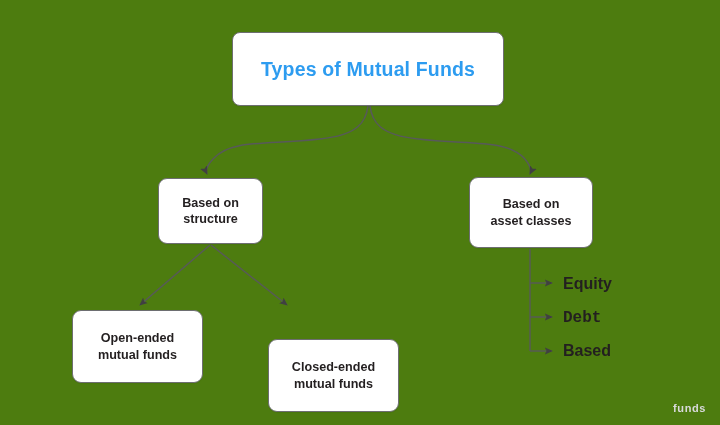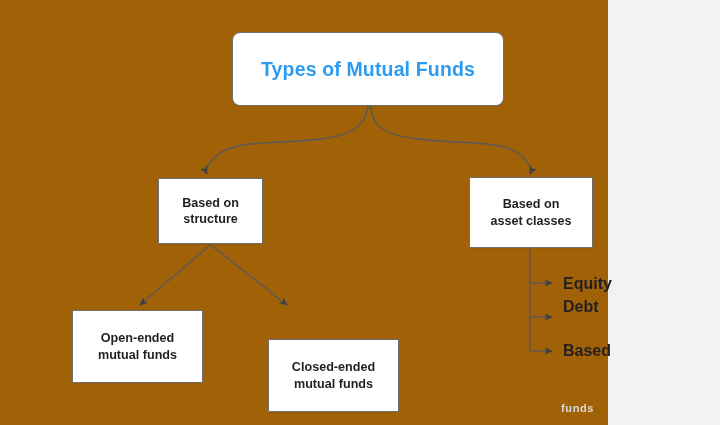--- a/index.html
+++ b/index.html
@@ -9,38 +9,38 @@
   }
   body {
     width: 720px;
     height: 425px;
     background: #f1f2f2;
     font-family: "Liberation Sans", sans-serif;
     overflow: hidden;
   }
   #canvas {
     position: relative;
-    width: 608px;
+    width: 720px;
     height: 425px;
-    background: #a16207;
+    background: #4d7c0f;
   }
   .edges {
     position: absolute;
     left: 0;
     top: 0;
     width: 720px;
     height: 425px;
     pointer-events: none;
   }
   .node {
     position: absolute;
     box-sizing: border-box;
     background: #ffffff;
     border: 1.6px solid #6d6e71;
-    border-radius: 1px;
+    border-radius: 9px;
     display: flex;
     align-items: center;
     justify-content: center;
     text-align: center;
     box-shadow: 0 1px 1px rgba(0,0,0,0.05);
   }
   .node-text {
     display: block;
     line-height: 1.28;
     white-space: pre-line;
@@ -93,21 +93,21 @@
     font-weight: bold;
   }
   .leaf-label {
     position: absolute;
     color: #231f20;
     font-size: 16px;
     font-weight: bold;
     white-space: nowrap;
   }
   #leaf-0 { left: 563px; top: 275px; }
-  #leaf-1 { left: 563px; top: 298px; }
+  #leaf-1 { left: 563px; top: 309px; font-family: Liberation Mono, monospace; }
   #leaf-2 { left: 563px; top: 342px; }
   #watermark {
     position: absolute;
     right: 14px;
     bottom: 11px;
     color: #d9dadb;
     font-size: 11px;
     font-weight: bold;
     letter-spacing: 0.6px;
     user-select: none;

